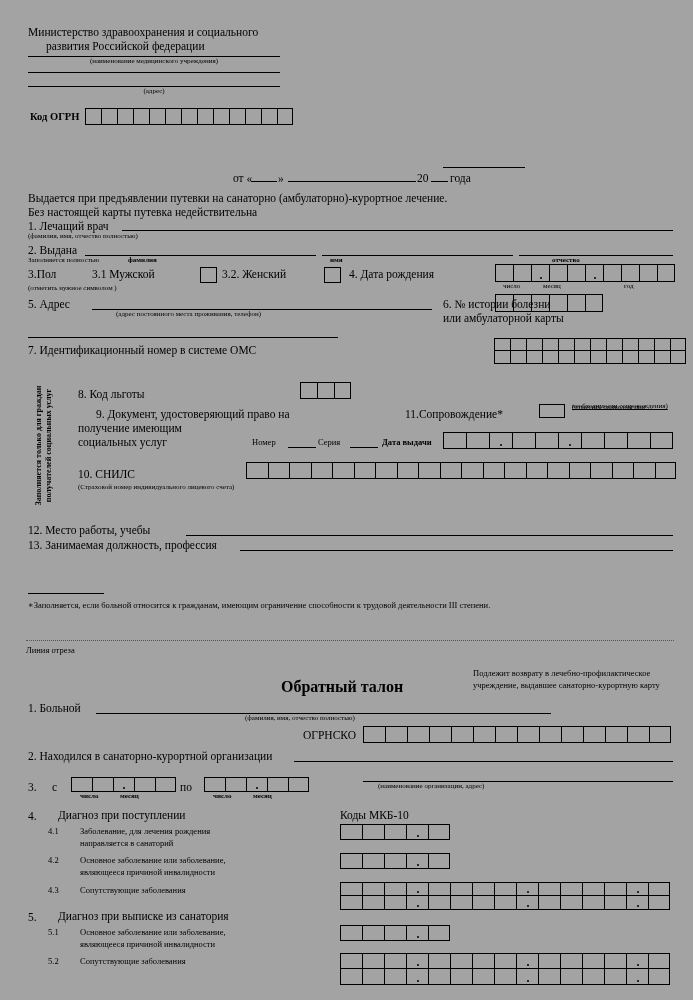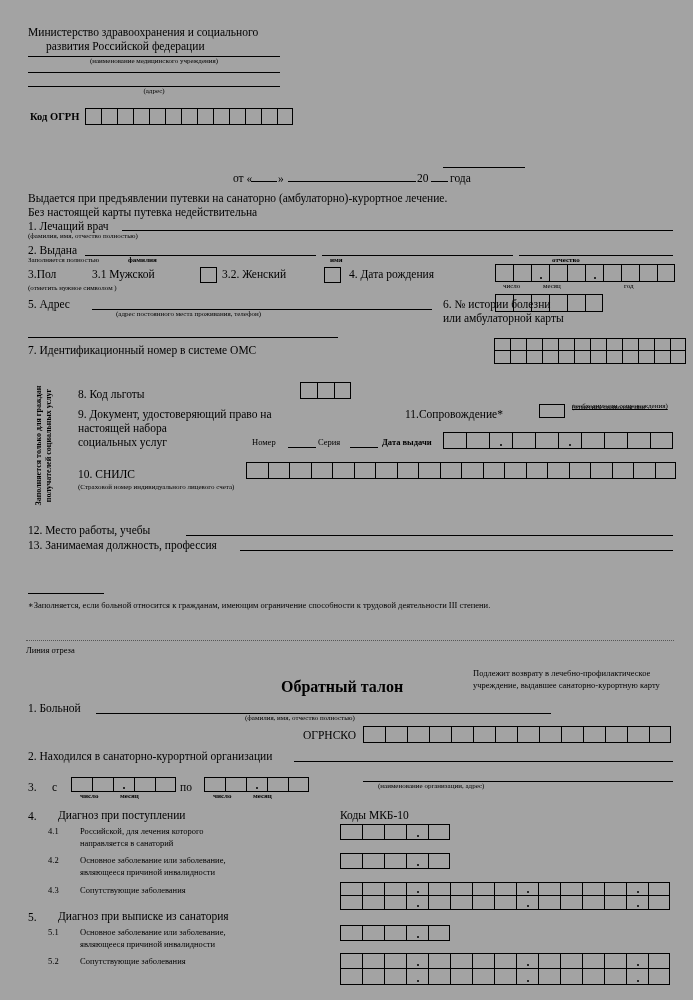--- a/index.html
+++ b/index.html
@@ -220,22 +220,22 @@
     </div>
   </div>
 
   <div class="abs t" style="left:78px; top:388px;">8. Код льготы</div>
   <div class="abs boxes" id="item8-boxes" style="left:300px; top:382px;">
       <div class="cell" style="width: 17px; height: 17px;"></div>
       <div class="cell" style="width: 17px; height: 17px;"></div>
       <div class="cell" style="width: 17px; height: 17px;"></div>
     </div>
 
-  <div class="abs t" style="left:78px; top:408px;">9. Документ, удостоверяющий право на</div>
-  <div class="abs t" style="left:78px; top:422px;">настоящей набора</div>
+  <div class="abs t" style="left:96px; top:408px;">9. Документ, удостоверяющий право на</div>
+  <div class="abs t" style="left:78px; top:422px;">получение имеющим</div>
   <div class="abs t" style="left:78px; top:436px;">социальных услуг</div>
 
   <div class="abs t-sm" style="left:252px; top:438px;">Номер</div>
   <div class="abs rule" style="left:288px; top:447px; width:28px;"></div>
   <div class="abs t-sm" style="left:318px; top:438px;">Серия</div>
   <div class="abs rule" style="left:350px; top:447px; width:28px;"></div>
   <div class="abs t-sm b" style="left:382px; top:438px;">Дата выдачи</div>
   <div class="abs boxes" id="item9-date-boxes" style="left:443px; top:432px;">
       <div class="cell" style="width: 23px; height: 17px;"></div>
       <div class="cell" style="width: 23px; height: 17px;"></div>
@@ -350,21 +350,21 @@
       <div class="cell" style="width: 21px; height: 15px;"></div>
     </div>
   <div class="abs t-xs b" style="left:213px; top:793px;">число</div>
   <div class="abs t-xs b" style="left:253px; top:793px;">месяц</div>
 
   <div class="abs t" style="left:28px; top:810px;">4.</div>
   <div class="abs t" style="left:58px; top:809px;">Диагноз при поступлении</div>
   <div class="abs t" style="left:340px; top:809px;">Коды МКБ-10</div>
 
   <div class="abs t-sm" style="left:48px; top:827px;">4.1</div>
-  <div class="abs t-sm" style="left:80px; top:827px;">Российской, для лечения которого</div>
+  <div class="abs t-sm" style="left:80px; top:827px;">Заболевание, для лечения рождения</div>
   <div class="abs t-sm" style="left:80px; top:839px;">направляется в санаторий</div>
   <div class="abs boxes" id="icd-4-1" style="left:340px; top:824px;">
       <div class="cell" style="width: 22px; height: 16px;"></div>
       <div class="cell" style="width: 22px; height: 16px;"></div>
       <div class="cell" style="width: 22px; height: 16px;"></div>
       <div class="cell" style="width: 22px; height: 16px;">
         <span class="dot"></span>
       </div>
       <div class="cell" style="width: 22px; height: 16px;"></div>
     </div>

